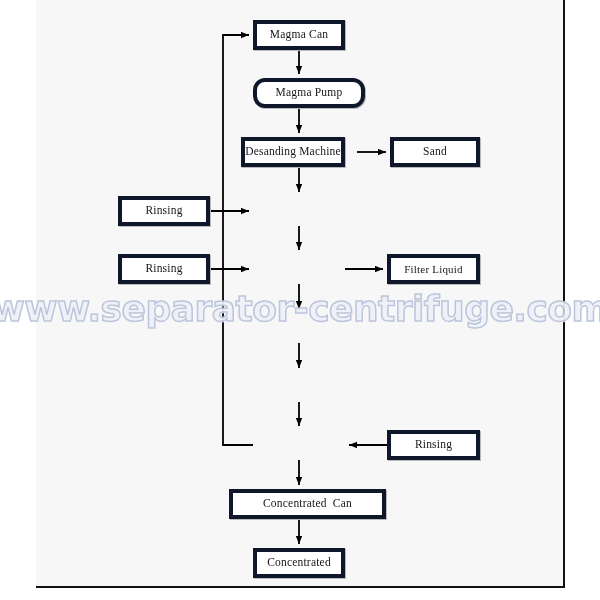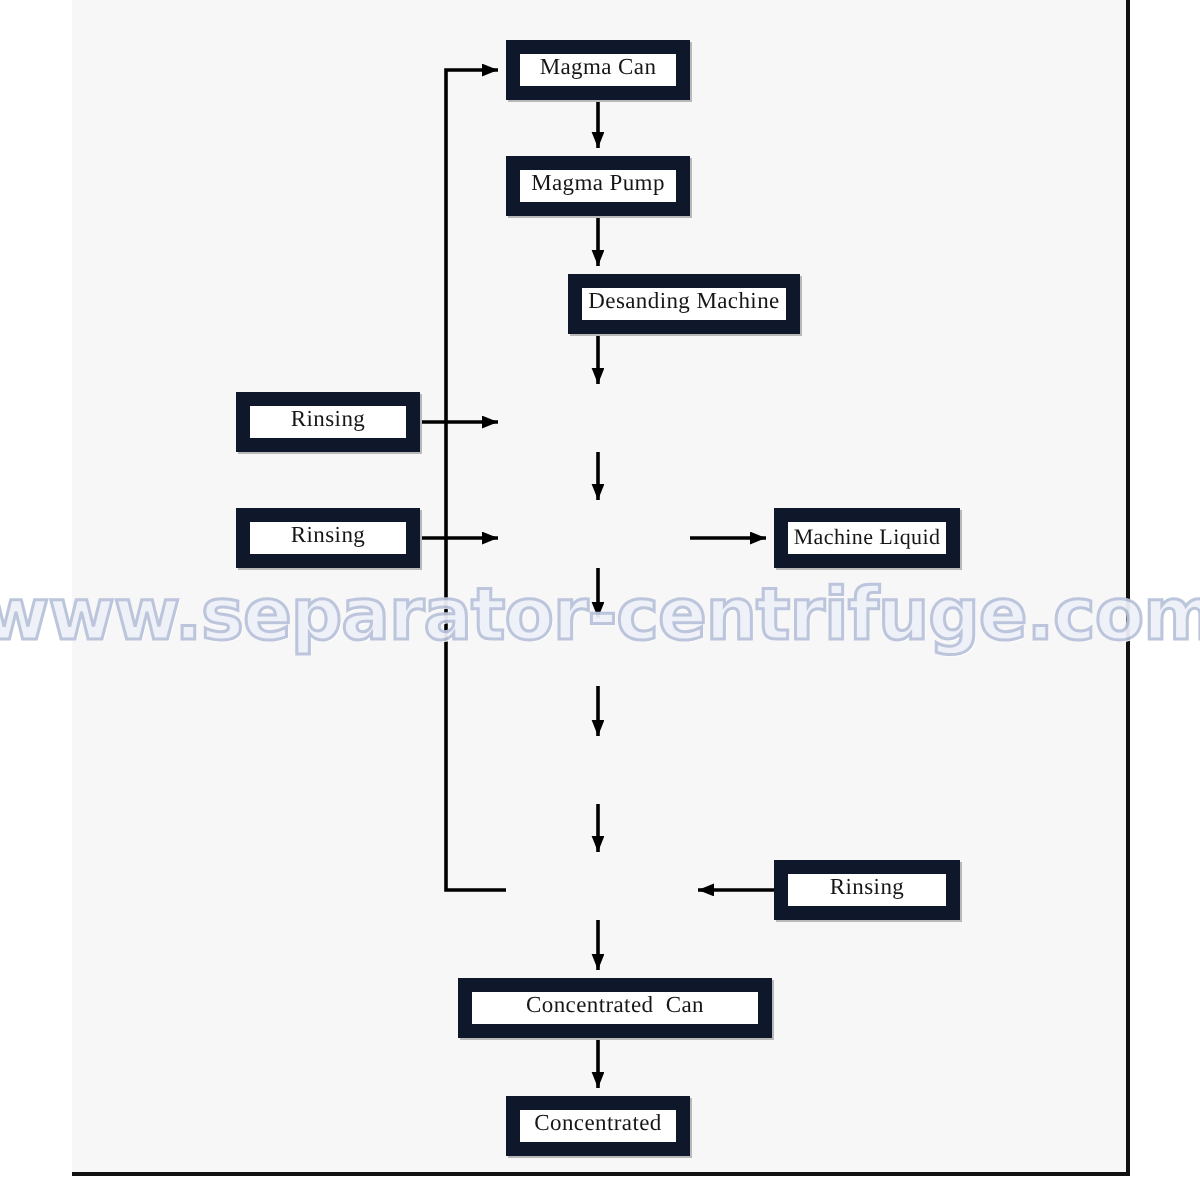--- a/index.html
+++ b/index.html
@@ -34,21 +34,21 @@
   #diagram-layer {
     position: absolute;
     left: 0; top: 0;
     width: 600px;
     height: 600px;
   }
   .node {
     position: absolute;
     box-sizing: border-box;
     background: #ffffff;
-    border: 7px solid #0f172a;
+    border: 4px solid #0f172a;
     box-shadow: 1px 1px 0 #b9b9b9;
     display: flex;
     align-items: center;
     justify-content: center;
     font-size: 11.5px;
     color: #161616;
     letter-spacing: 0.2px;
     white-space: pre;
     line-height: 1;
   }
@@ -111,32 +111,33 @@
         <path d="M357,152 L386,152" marker-end="url(#arrow)"></path>
         <path d="M210,211 L249,211" marker-end="url(#arrow)"></path>
         <path d="M210,269 L249,269" marker-end="url(#arrow)"></path>
         <path d="M345,269 L383,269" marker-end="url(#arrow)"></path>
         <path d="M387,445 L349,445" marker-end="url(#arrow)"></path>
       </g>
     </svg>
 
     <div class="node" style="left:253px;top:20px;width:92px;height:30px;">Magma Can</div>
 
-    <div class="node" style="left:253px;top:78px;width:92px;height:30px;">Magma Pump</div>
+    <div class="node" style="left:253px;top:78px;width:112px;height:30px;border-radius:12px;">Magma Pump</div>
 
-    <div class="node" style="left:241px;top:137px;width:116px;height:30px;margin-left:43px;">Desanding Machine</div>
+    <div class="node" style="left:241px;top:137px;width:104px;height:30px;">Desanding Machine</div>
 
+    <div class="node" style="left:390px;top:137px;width:90px;height:30px;">Sand</div>
 
     <div class="node" style="left:118px;top:196px;width:92px;height:30px;">Rinsing</div>
 
 
     <div class="node" style="left:118px;top:254px;width:92px;height:30px;">Rinsing</div>
 
 
-    <div class="node" style="left:387px;top:254px;width:93px;height:30px;font-size:11px;">Machine Liquid</div>
+    <div class="node" style="left:387px;top:254px;width:93px;height:30px;font-size:11px;">Filter Liquid</div>
 
 
 
 
     <div class="node" style="left:387px;top:430px;width:93px;height:30px;">Rinsing</div>
 
     <div class="node" style="left:229px;top:489px;width:157px;height:30px;">Concentrated  Can</div>
 
     <div class="node" style="left:253px;top:548px;width:92px;height:30px;">Concentrated</div>
 

